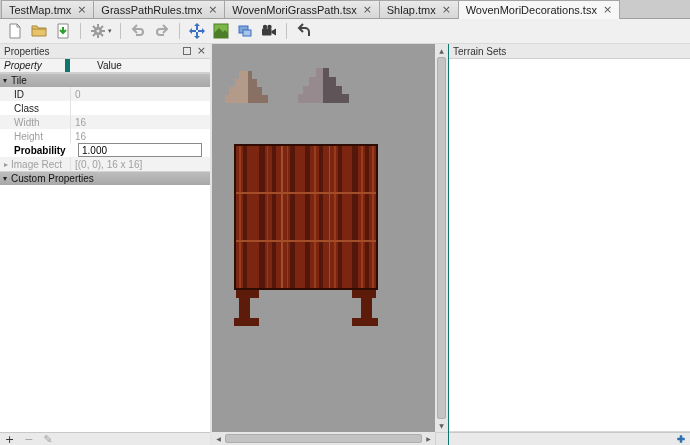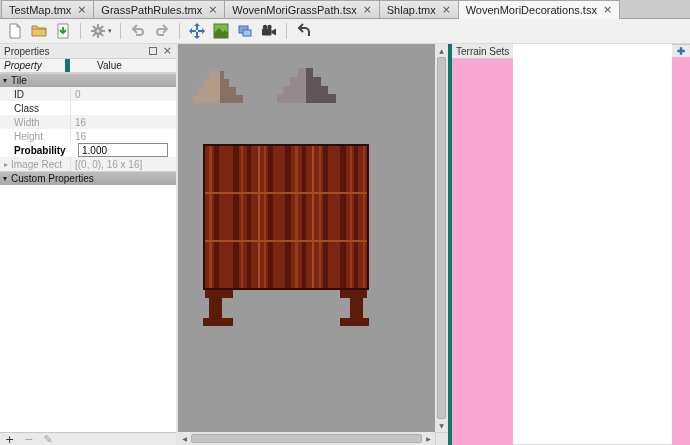--- a/index.html
+++ b/index.html
@@ -21,21 +21,21 @@
   .toolbar { height:25px; background:#f0f0f0; display:flex; align-items:center; padding:0 4px; gap:2px; border-bottom:1px solid #dadada; }
   .tbtn { width:22px; height:21px; display:flex; align-items:center; justify-content:center; border-radius:2px; }
   .tbtn svg { width:16px; height:16px; display:block; }
   .tsep { width:1px; height:16px; background:#c2c2c2; margin:0 4px; }
   .dropdown-caret { font-size:7px; color:#555; margin-left:-3px; margin-right:2px; }
 
   
   .content { flex:1; display:flex; min-height:0; }
 
   
-  .props { width:178px; display:flex; flex-direction:column; background:#ffffff; border-right:2px solid #e4e4e4; }
+  .props { width:212px; display:flex; flex-direction:column; background:#ffffff; border-right:2px solid #e4e4e4; }
   .panel-title { height:15px; background:#e9e9e9; display:flex; align-items:center; padding:0 4px; font-size:10px; color:#333; border-bottom:1px solid #cfcfcf; }
   .panel-title .spacer { flex:1; }
   .dock-float-icon { width:8px; height:8px; border:1px solid #6a6a6a; margin-right:6px; }
   .dock-close { color:#555; font-size:11px; line-height:10px; }
   .pcols { height:14px; display:flex; background:#f3f3f3; border-bottom:1px solid #d0d0d0; font-size:10px; color:#222; }
   .pcols .c1 { width:70px; padding-left:4px; border-right:5px solid #0f766e; display:flex; align-items:center;font-style:italic; }
   .pcols .c2 { flex:1; padding-left:4px; display:flex; align-items:center;margin-left:23px; }
   .psection { height:14px; display:flex; align-items:center; gap:4px; padding-left:3px;
               background:linear-gradient(#bdbdbd,#a8a8a8); border-top:1px solid #d2d2d2; font-size:10px; color:#111; }
   .psection .arr { font-size:8px; color:#222; }
@@ -60,21 +60,21 @@
   .vscroll { position:absolute; top:0; right:0; bottom:13px; width:13px; background:#e6e6e6; display:flex; flex-direction:column; }
   .hscroll { position:absolute; left:0; bottom:0; right:13px; height:13px; background:#e6e6e6; display:flex; }
   .corner { position:absolute; right:0; bottom:0; width:13px; height:13px; background:#e6e6e6; border-left:1px solid #d0d0d0; border-top:1px solid #d0d0d0; }
   .sarrow { width:13px; height:13px; display:flex; align-items:center; justify-content:center; font-size:6px; color:#5f5f5f; flex:none; }
   .vtrack { flex:1; padding:0 2px; display:flex; }
   .vthumb { flex:1; background:#c3c3c3; border:1px solid #aeaeae; border-radius:2px; }
   .htrack { flex:1; padding:2px 0; display:flex; }
   .hthumb { flex:1; background:#c3c3c3; border:1px solid #aeaeae; border-radius:2px; }
 
   
-  .terrain { width:242px; display:flex; flex-direction:row; background:#f9a8d4; border-left:4px solid #0f766e; }
+  .terrain { width:242px; display:flex; flex-direction:column; background:#be185d; border-left:1px solid #0f766e; }
   .terrain-body { flex:1; background:#fff; border-bottom:1px solid #d8d8d8; }
   .tbottom { height:13px; background:#eaeaea; border-top:1px solid #c8c8c8; display:flex; align-items:center; justify-content:flex-end; padding:0 4px; }
   .tbottom svg { width:10px; height:10px; display:block; }
 </style>
 </head>
 <body>
 
 <div class="window">
 
   <div class="tabbar">

